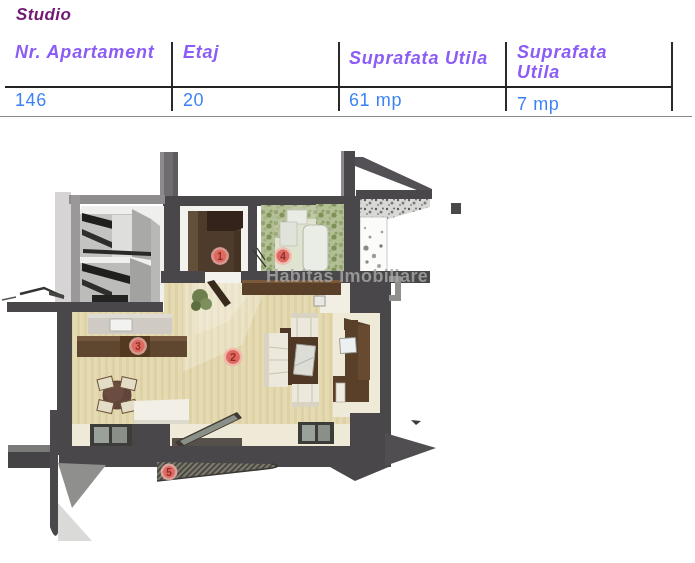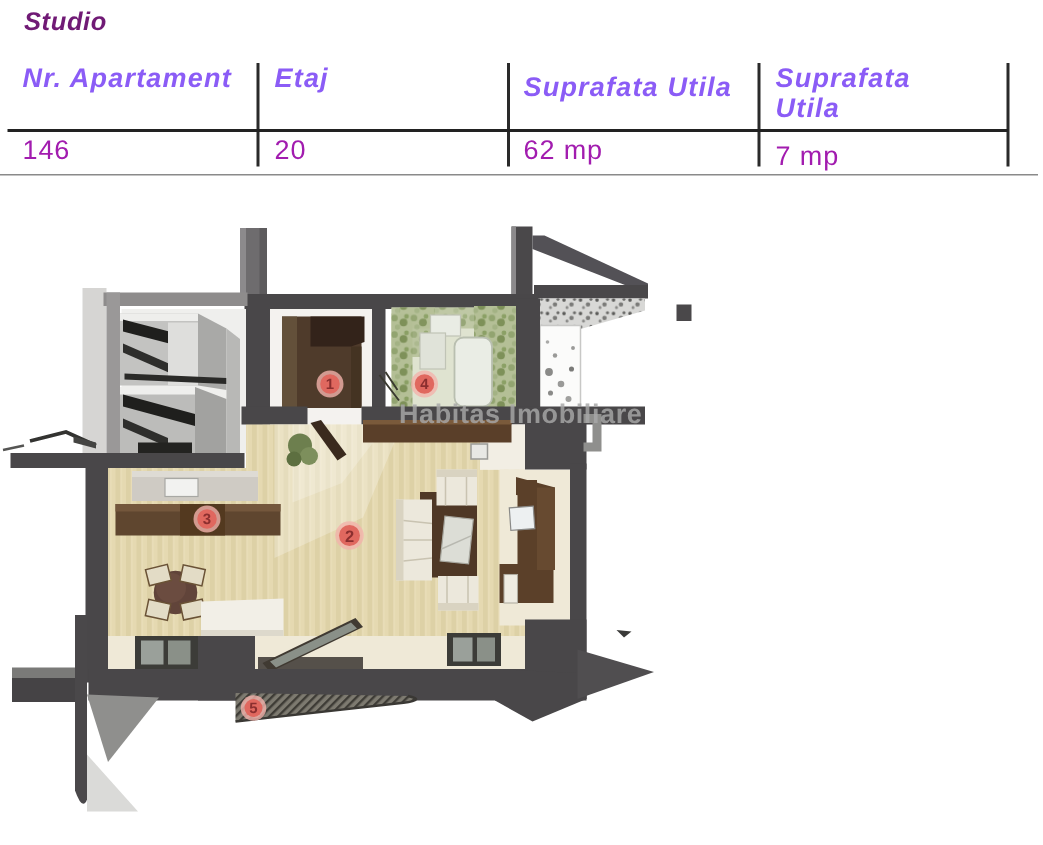--- a/index.html
+++ b/index.html
@@ -1,38 +1,38 @@
 <!DOCTYPE html>
 <html><head>
 <meta charset="utf-8">
 <style>
 html,body{margin:0;padding:0;width:695px;height:563px;background:#fff;font-family:"Liberation Sans",sans-serif;overflow:hidden}
 .abs{position:absolute}
 .hdr{position:absolute;font-style:italic;font-weight:bold;font-size:18px;color:#8b5cf6;line-height:20px;letter-spacing:0.8px}
-.val{position:absolute;font-size:18px;color:#a21caf;letter-spacing:0.6px}
+.val{position:absolute;font-size:18px;color:#3b82f6;letter-spacing:0.6px}
 .vline{position:absolute;width:1.5px;background:#2a2a2a}
 </style>
 </head>
 <body>
 
 <div class="abs" style="left:16px;top:5px;font-style:italic;font-weight:bold;font-size:17px;color:#701a75;letter-spacing:0.4px">Studio</div>
 
 <div class="hdr" style="left:15px;top:42px">Nr. Apartament</div>
 
 <div class="hdr" style="left:183px;top:42px">Etaj</div>
 
 <div class="hdr" style="left:349px;top:48px">Suprafata Utila</div>
 
 <div class="hdr" style="left:517px;top:42px;width:112px">Suprafata Utila</div>
 
 <div class="val" style="left:15px;top:90px">146</div>
 
 <div class="val" style="left:183px;top:90px">20</div>
 
-<div class="val" style="left:349px;top:90px">62 mp</div>
+<div class="val" style="left:349px;top:90px">61 mp</div>
 
 <div class="val" style="left:517px;top:94px">7 mp</div>
 
 <div class="vline" style="left:171px;top:42px;height:69px"></div>
 
 <div class="vline" style="left:338px;top:42px;height:69px"></div>
 
 <div class="vline" style="left:505px;top:42px;height:69px"></div>
 
 <div class="vline" style="left:671px;top:42px;height:69px"></div>

